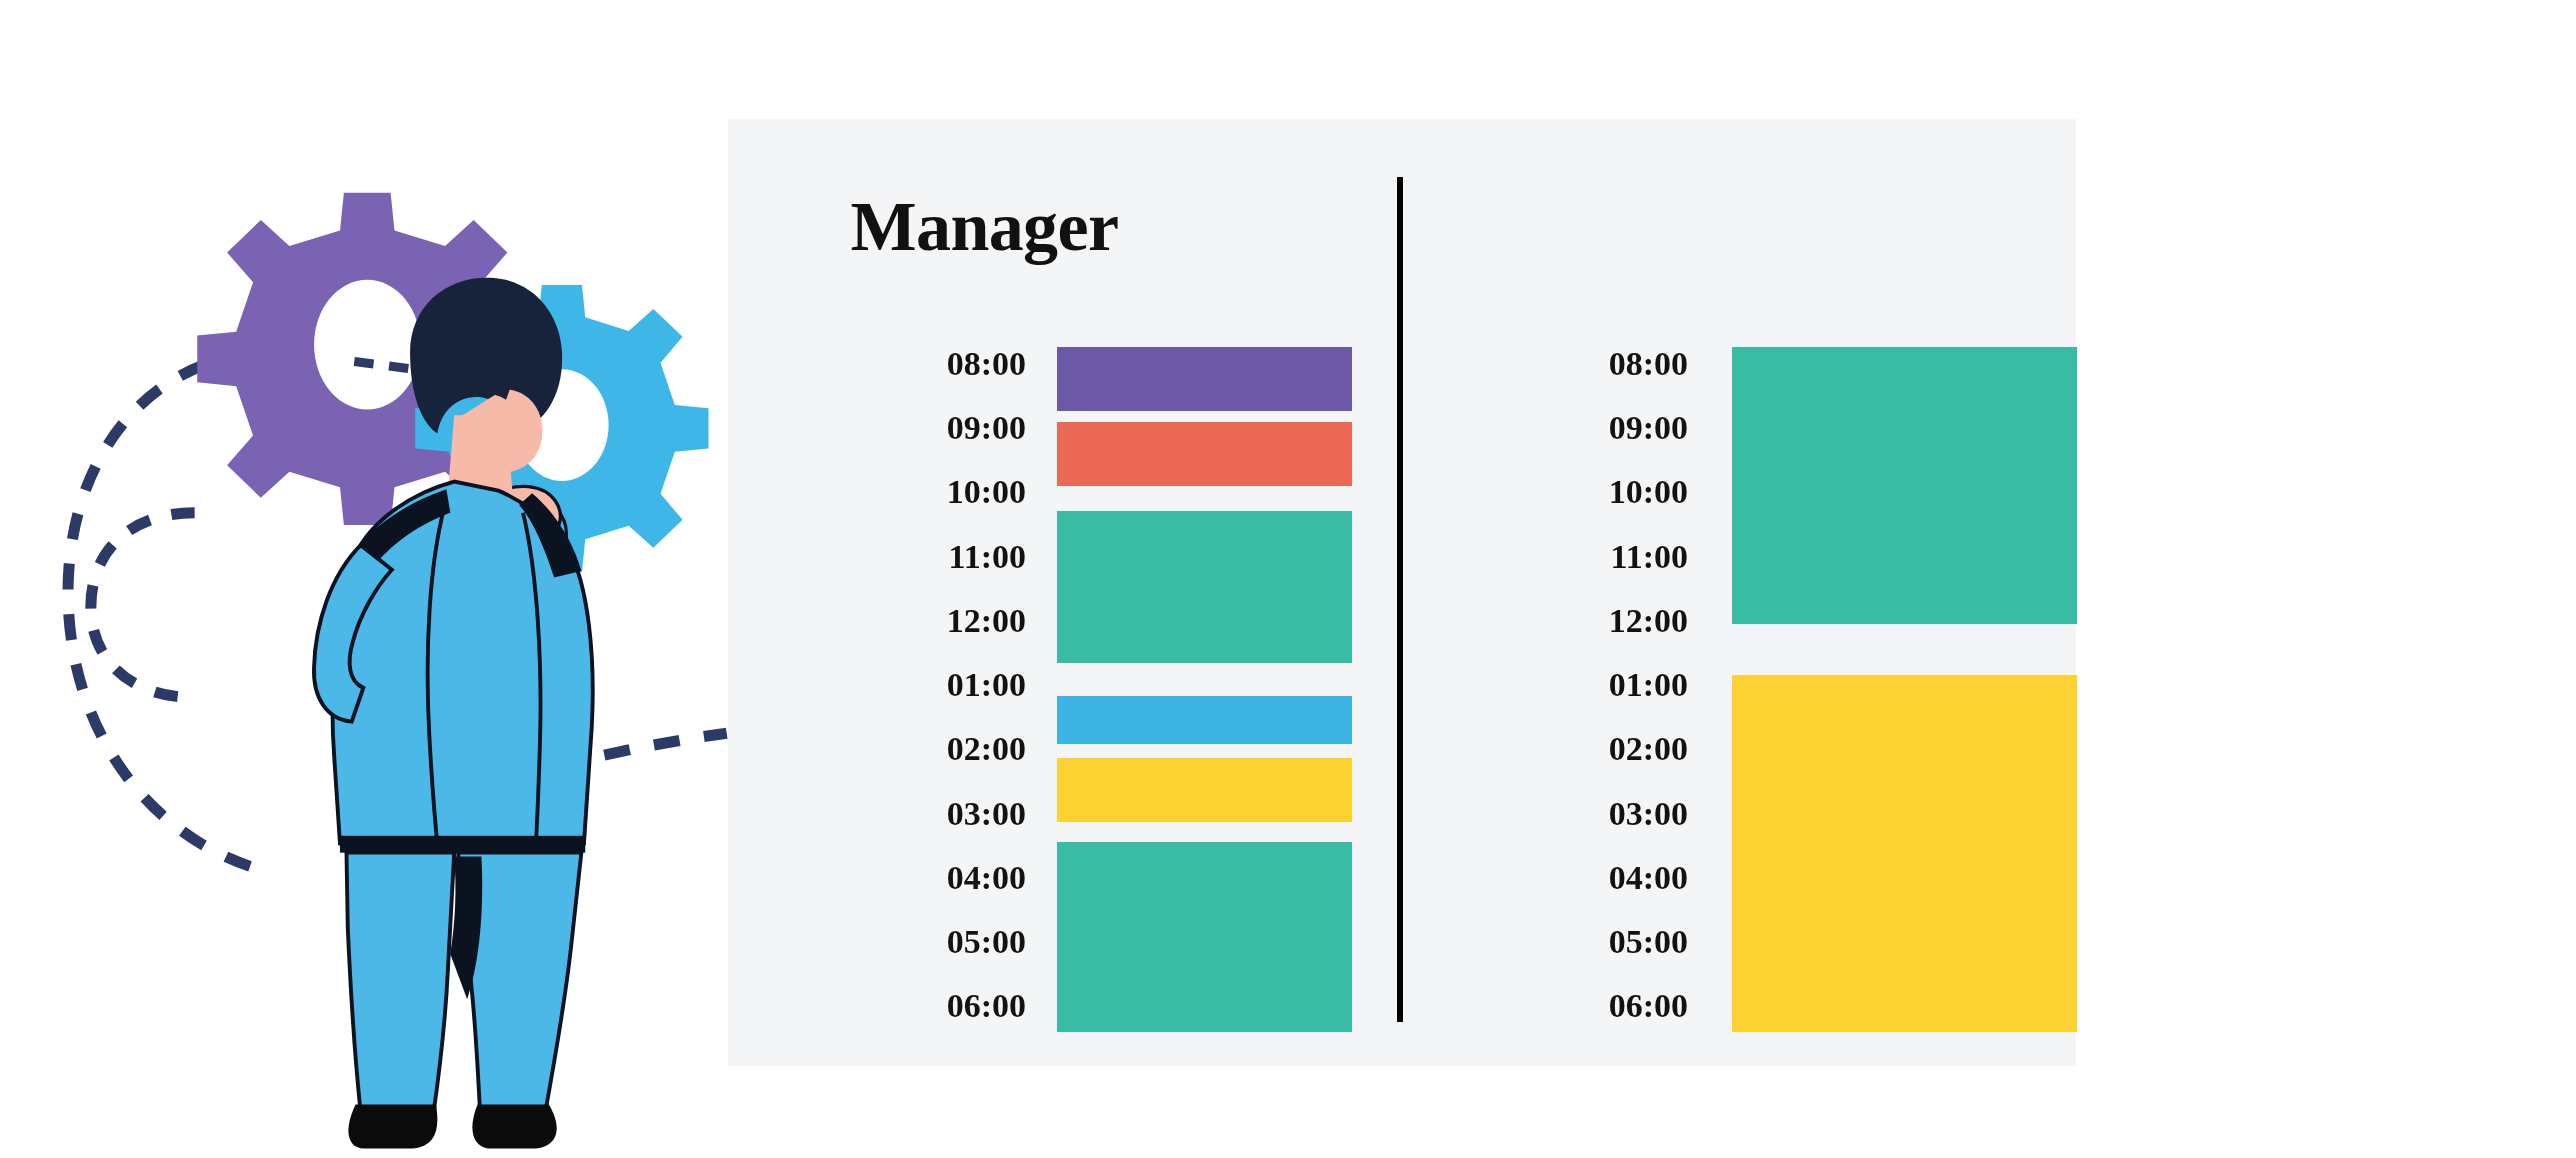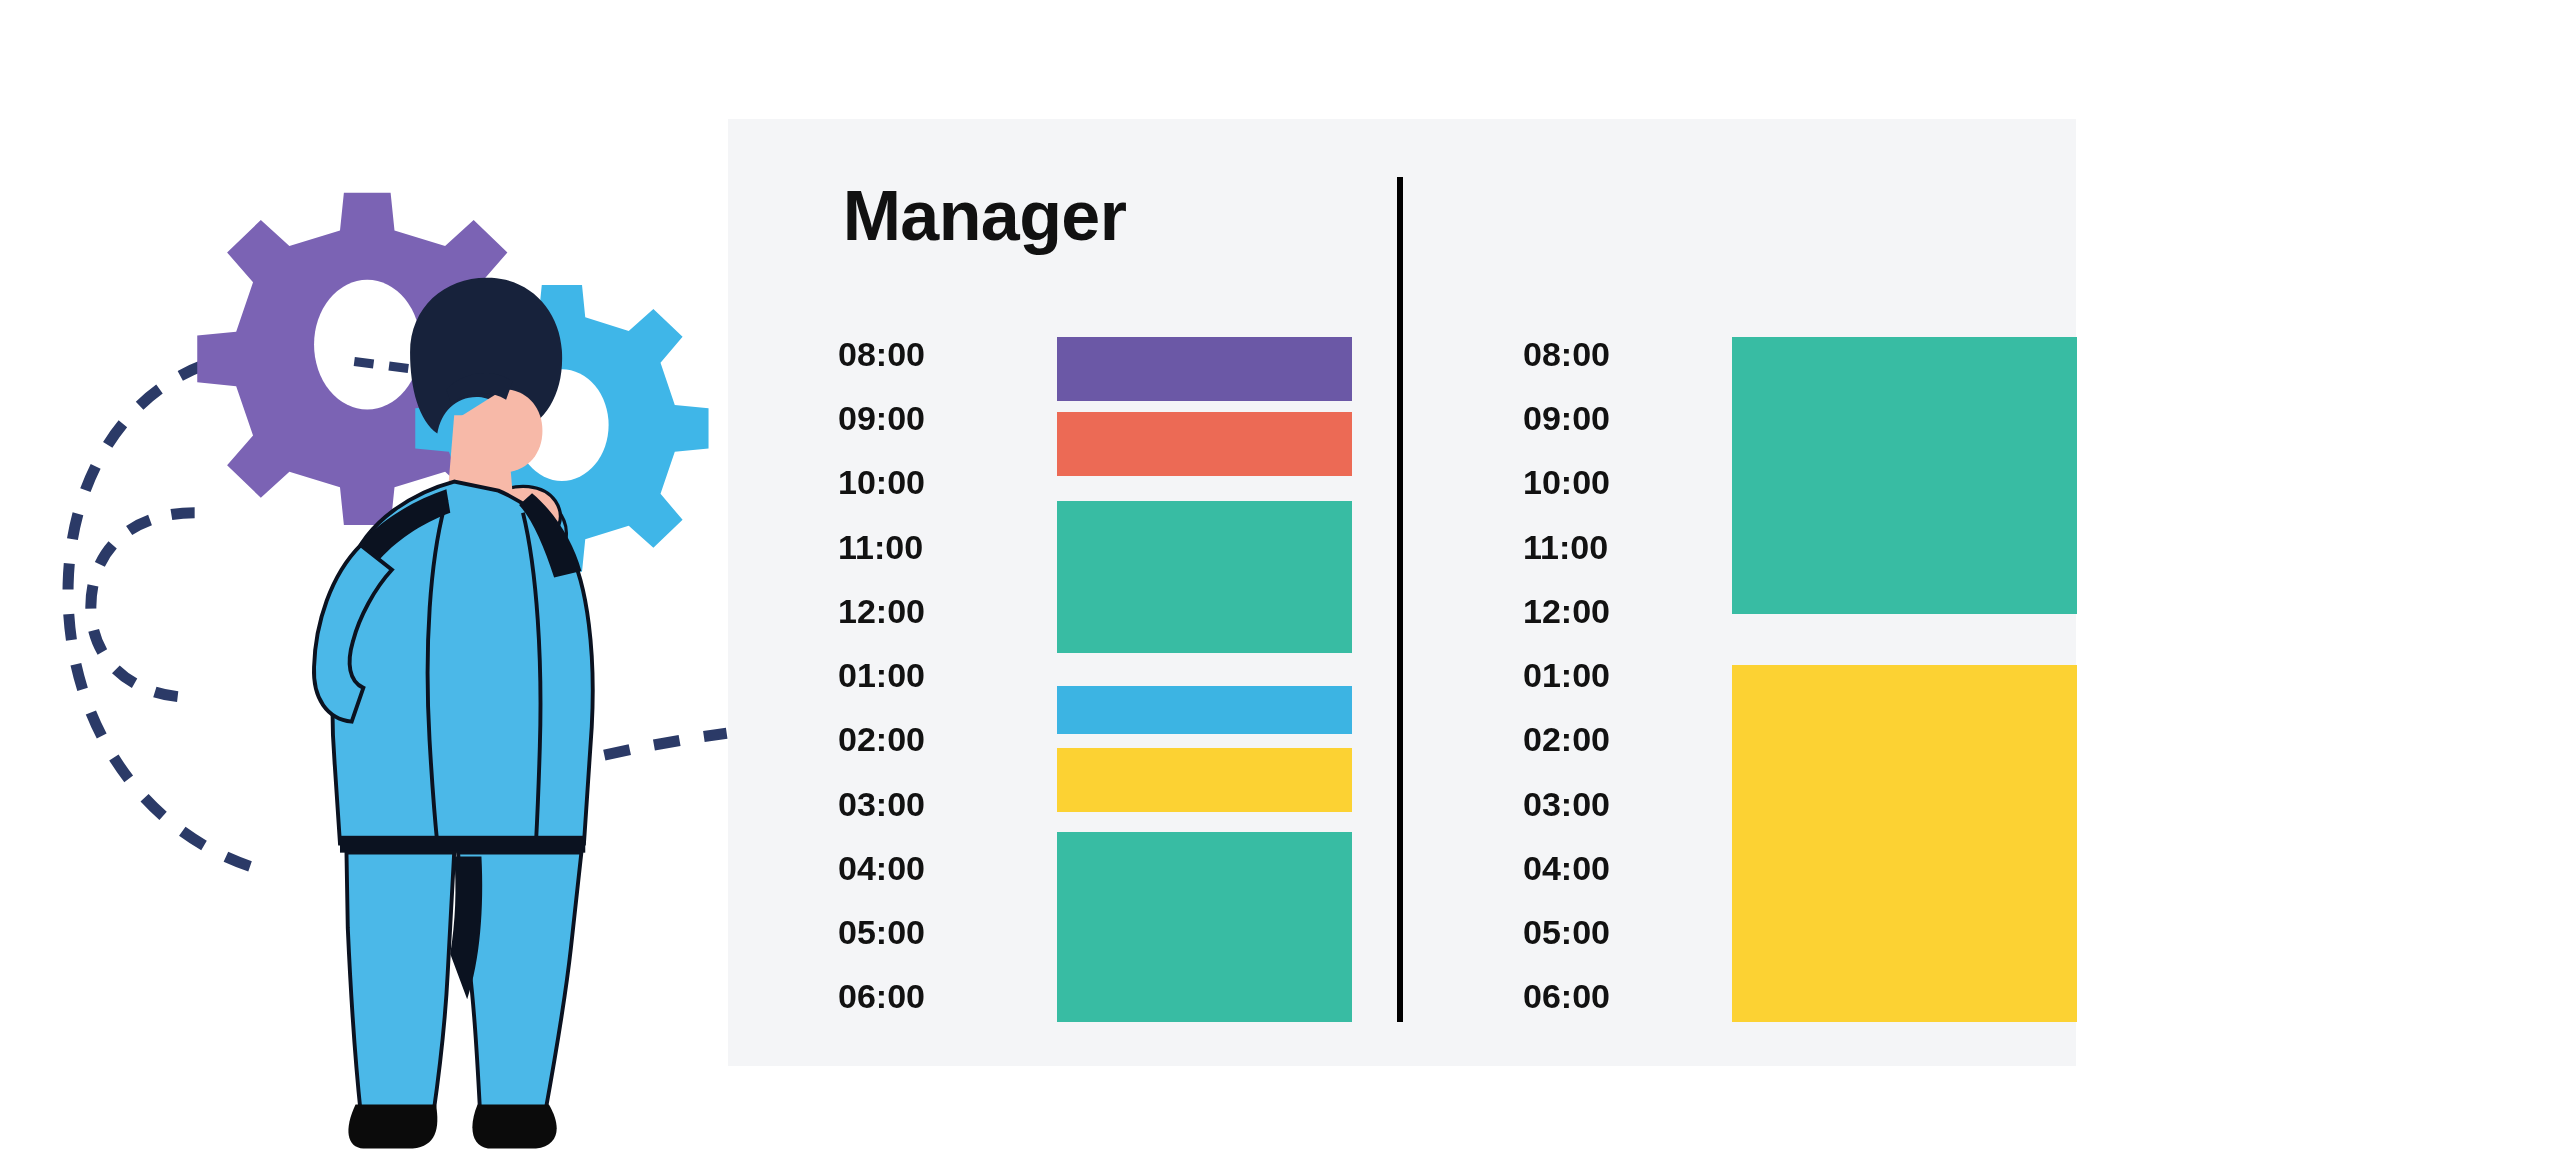--- a/index.html
+++ b/index.html
@@ -39,22 +39,23 @@
     position: absolute;
     left: 669px;
     top: 58px;
     width: 5.8px;
     height: 845px;
     background: #000000;
   }
 
   .column {
     position: absolute;
-    top: 8px;
+    top: 18px;
     height: 100%;
+    font-family: Liberation Serif, serif;
   }
   #col-manager { left: 0px;    width: 669px; }
   #col-maker   { left: 675px; width: 673px; }
 
   .col-title {
     position: absolute;
     top: 51px;
     left: 0;
     width: 100%;
     text-align: center;
@@ -80,20 +81,21 @@
     position: absolute;
     top: 0;
     left: 0;
     width: 100%;
     height: 100%;
   }
   .time-label {
     position: absolute;
     left: 0;
     width: 188px;
+    text-align: right;
     font-size: 34px;
     font-weight: 700;
     color: #121212;
     line-height: 1;
     white-space: nowrap;
   }
   #maker-grid .time-label { width: 165px; }
 
   .bars {
     position: absolute;

